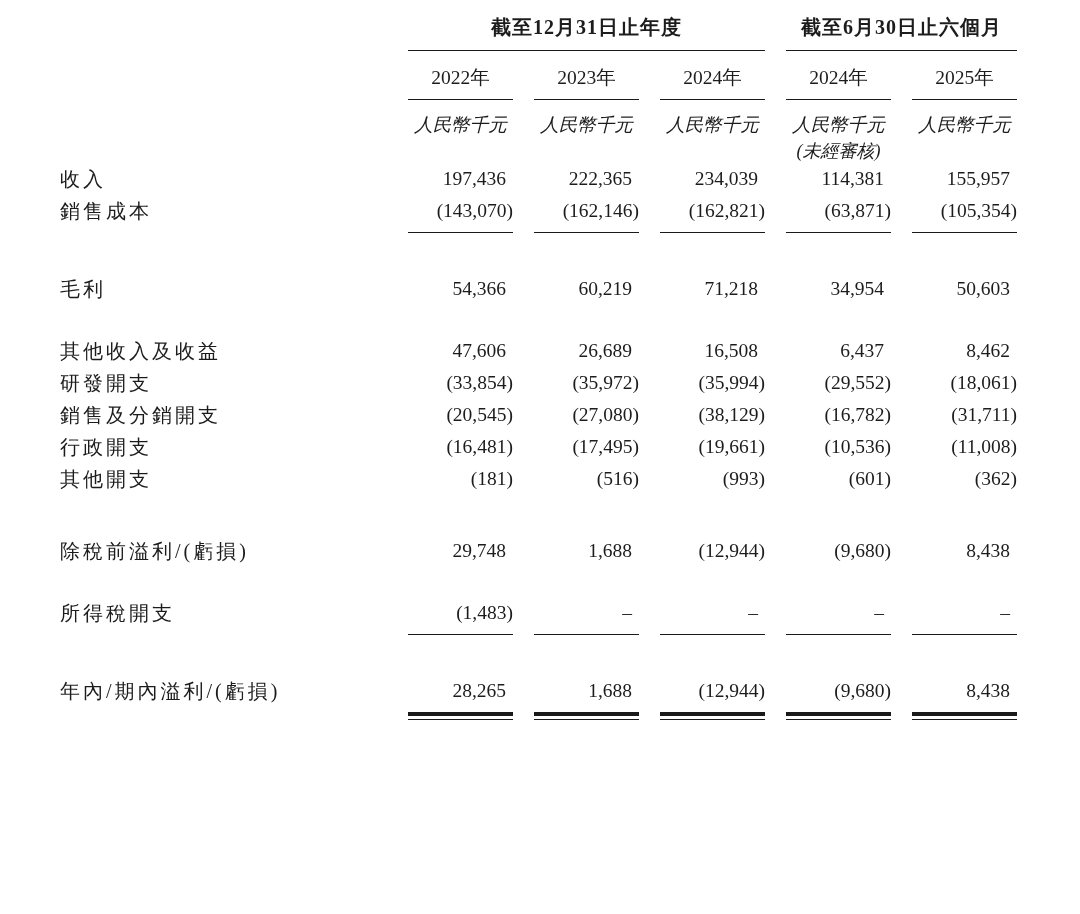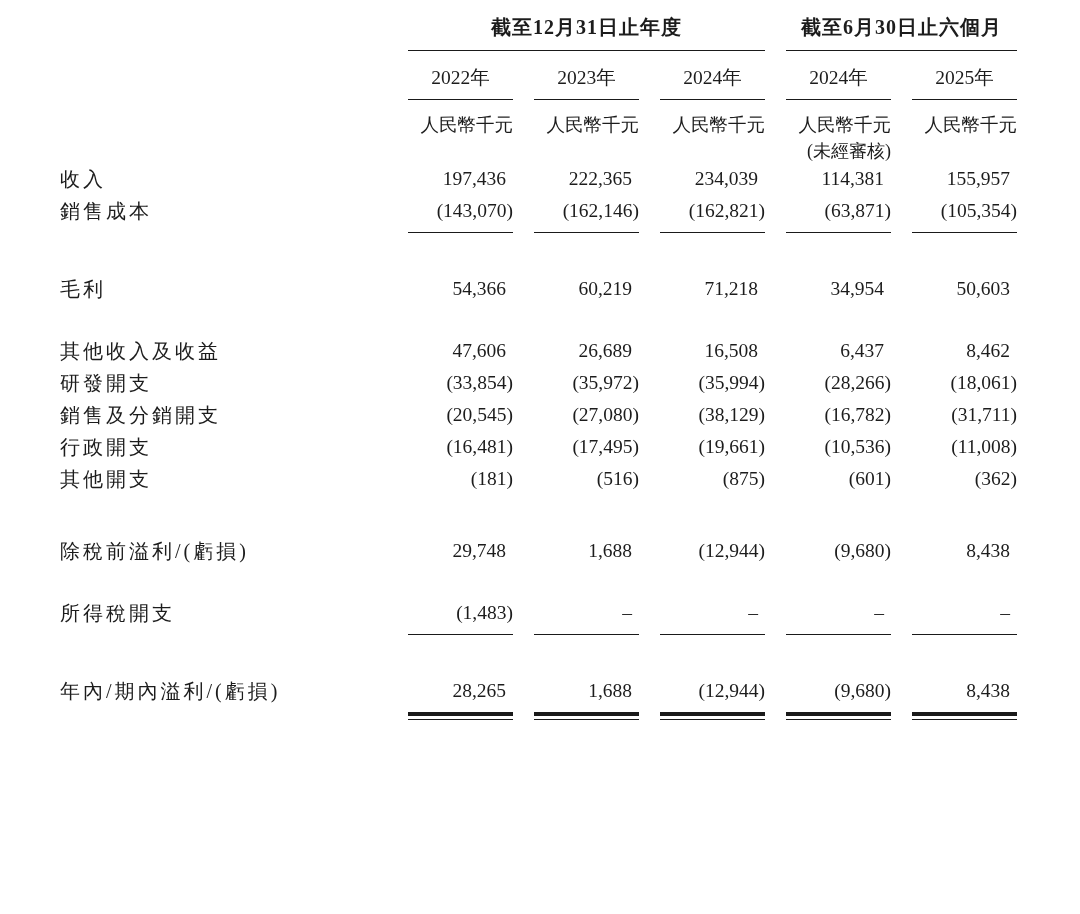--- a/index.html
+++ b/index.html
@@ -50,21 +50,22 @@
   .yearbox {
     text-align: center;
     font-weight: normal;
     font-size: 19.5px;
     padding: 13px 0 8px 0;
     border-bottom: 1.6px solid #1a1a1a;
     white-space: nowrap;
   }
   th.unit { vertical-align: top; }
   .unitbox {
-    text-align: right;
+    text-align: center;
+    font-style: italic;
     font-size: 18.5px;
     line-height: 24px;
     padding-top: 13px;
     white-space: nowrap;
   }
   .unitbox.note {
     padding-top: 2px;
     font-size: 18px;
   }
   
@@ -244,21 +245,21 @@
           <td class="num">
             <div class="cellbox">(33,854)</div>
           </td>
           <td class="num">
             <div class="cellbox">(35,972)</div>
           </td>
           <td class="num">
             <div class="cellbox">(35,994)</div>
           </td>
           <td class="num">
-            <div class="cellbox">(28,266)</div>
+            <div class="cellbox">(29,552)</div>
           </td>
           <td class="num">
             <div class="cellbox">(18,061)</div>
           </td>
         </tr>
         <tr class="">
           <td class="label">銷售及分銷開支</td>
           <td class="num">
             <div class="cellbox">(20,545)</div>
           </td>
@@ -295,21 +296,21 @@
         </tr>
         <tr class="">
           <td class="label">其他開支</td>
           <td class="num">
             <div class="cellbox">(181)</div>
           </td>
           <td class="num">
             <div class="cellbox">(516)</div>
           </td>
           <td class="num">
-            <div class="cellbox">(875)</div>
+            <div class="cellbox">(993)</div>
           </td>
           <td class="num">
             <div class="cellbox">(601)</div>
           </td>
           <td class="num">
             <div class="cellbox">(362)</div>
           </td>
         </tr>
         <tr class="bold gap-lg">
           <td class="label">除稅前溢利/(虧損)</td>

